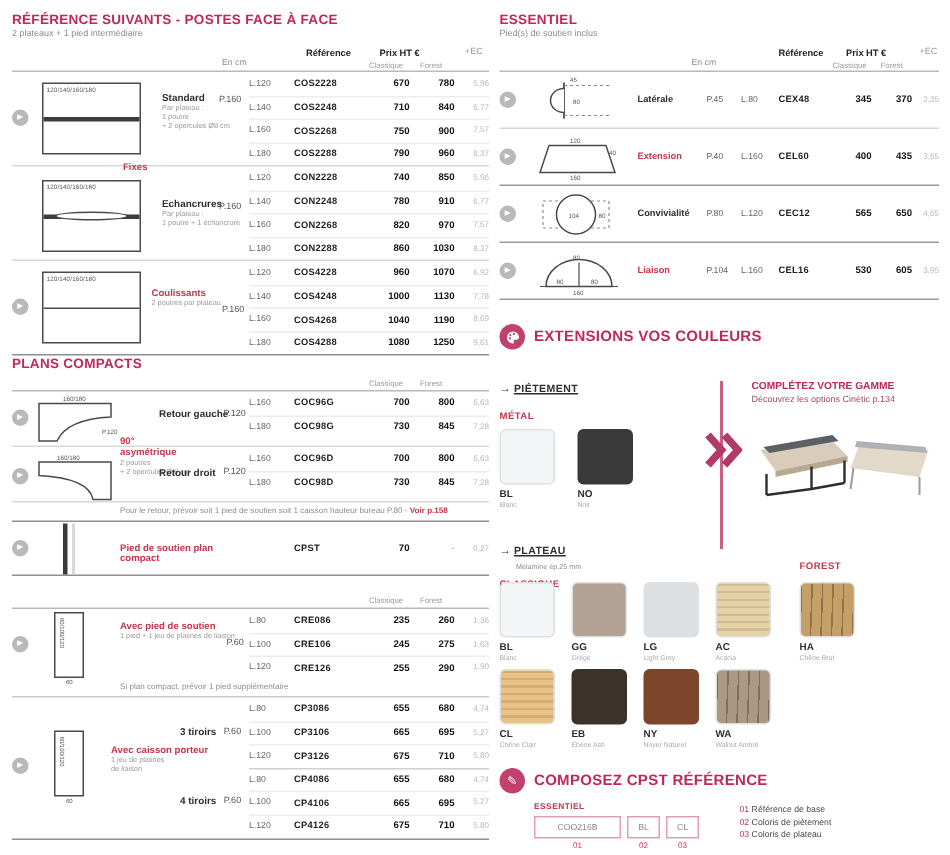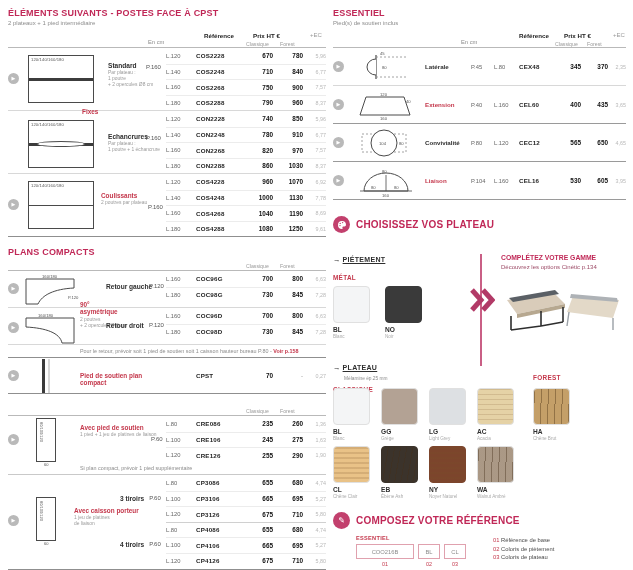--- a/index.html
+++ b/index.html
@@ -91,21 +91,21 @@
 
   .hr-dark { border-bottom:1px solid #8f8f8f; }
   svg text { font-family:"Liberation Sans",sans-serif; }
 </style>
 </head>
 <body>
 
 <div class="colL">
 
   <div>
-    <div class="sec-title">ÉLÉMENTS SUIVANTS - POSTES FACE À CPST</div>
+    <div class="sec-title">RÉFÉRENCE SUIVANTS - POSTES FACE À FACE</div>
     <div class="sec-sub">2 plateaux + 1 pied intermédiaire</div>
     <div class="thead">
       <span class="encm" style="left:140px; top:9px;">En cm</span>
       <span class="href" style="left:196px; top:2px;">Référence</span>
       <span class="hprix" style="left:245px; top:2px;">Prix HT €</span>
       <span class="hsub" style="left:238px; top:11px;">Classique</span>
       <span class="hsub" style="left:272px; top:11px;">Forest</span>
       <span class="hec" style="left:302px; top:2px;">+EC</span>
     </div>
 
@@ -246,21 +246,21 @@
             <span class="c-size">L.180</span>
             <span class="c-ref">COS4288</span>
             <span class="c-p">1080</span>
             <span class="c-p">1250</span>
             <span class="c-ec">9,61</span>
           </div>
       </div>
     </div>
   </div>
 
-  <div style="margin-top:10px;">
+  <div style="">
     <div class="sec-title">PLANS COMPACTS</div>
     <div class="thead" style="height:12px; margin-top:2px;">
       <span class="hsub" style="left:238px; top:4px;">Classique</span>
       <span class="hsub" style="left:272px; top:4px;">Forest</span>
     </div>
 
     <div class="variant">
       <div class="vleft" style="height:36px;">
         <div class="play" style="position:absolute; left:0; top:12px;">▶</div>
         <svg width="56" height="34" style="position:absolute; left:16px; top:1px;">
@@ -566,21 +566,21 @@
   <div style="margin-top:16px; position:relative; height:288px;">
     <div class="h-bubble">
       <span class="bubble">
         <svg width="10" height="10" viewBox="0 0 10 10">
             <path d="M5 1a4 4 0 1 0 0 8c.8 0 .9-.7.5-1.2-.4-.5 0-1.3.8-1.3H7.5A1.6 1.6 0 0 0 9 5 4 4 0 0 0 5 1z" fill="#fff"></path>
             <circle cx="3.2" cy="3.4" r=".7" fill="#c2406d"></circle>
             <circle cx="5.6" cy="2.6" r=".7" fill="#c2406d"></circle>
             <circle cx="3" cy="5.6" r=".7" fill="#c2406d"></circle>
           </svg>
       </span>
-      <span class="sec-title" style="font-size:10px;">CHOISISSEZ VOS PLATEAU</span>
+      <span class="sec-title" style="font-size:10px;">EXTENSIONS VOS COULEURS</span>
     </div>
 
     <div style="position:absolute; left:0; top:32px;">
       <div><span class="arrowhead">→ </span><span class="subhead">PIÉTEMENT</span></div>
       <div class="fam" style="margin-top:8px;">MÉTAL</div>
       <div style="display:flex; gap:12px; margin-top:5px;">
         <div class="sw">
           <div class="sw-box" style="background-color: rgb(244, 245, 246);"></div>
           <div class="sw-code">BL</div>
           <div class="sw-name">Blanc</div>
@@ -668,21 +668,21 @@
           <div class="sw-box tex-f" style="background-color: rgb(166, 147, 127);"></div>
           <div class="sw-code">WA</div>
           <div class="sw-name">Walnut Ambré</div>
         </div>
     </div>
   </div>
 
   <div style="margin-top:8px; position:relative;">
     <div class="h-bubble">
       <span class="bubble" style="font-size:8px;">✎</span>
-      <span class="sec-title" style="font-size:10px;">COMPOSEZ VOTRE RÉFÉRENCE</span>
+      <span class="sec-title" style="font-size:10px;">COMPOSEZ CPST RÉFÉRENCE</span>
     </div>
     <div style="margin:6px 0 0 23px; font-size:5.6px; font-weight:bold; color:#c4374b; letter-spacing:.3px;">ESSENTIEL</div>
     <div style="display:flex; gap:4px; margin:3px 0 0 23px;">
       <div style="width:58px;">
         <div class="refbox">COO216B</div>
         <div class="refnum">01</div>
       </div>
       <div style="width:22px;">
         <div class="refbox">BL</div>
         <div class="refnum">02</div>

